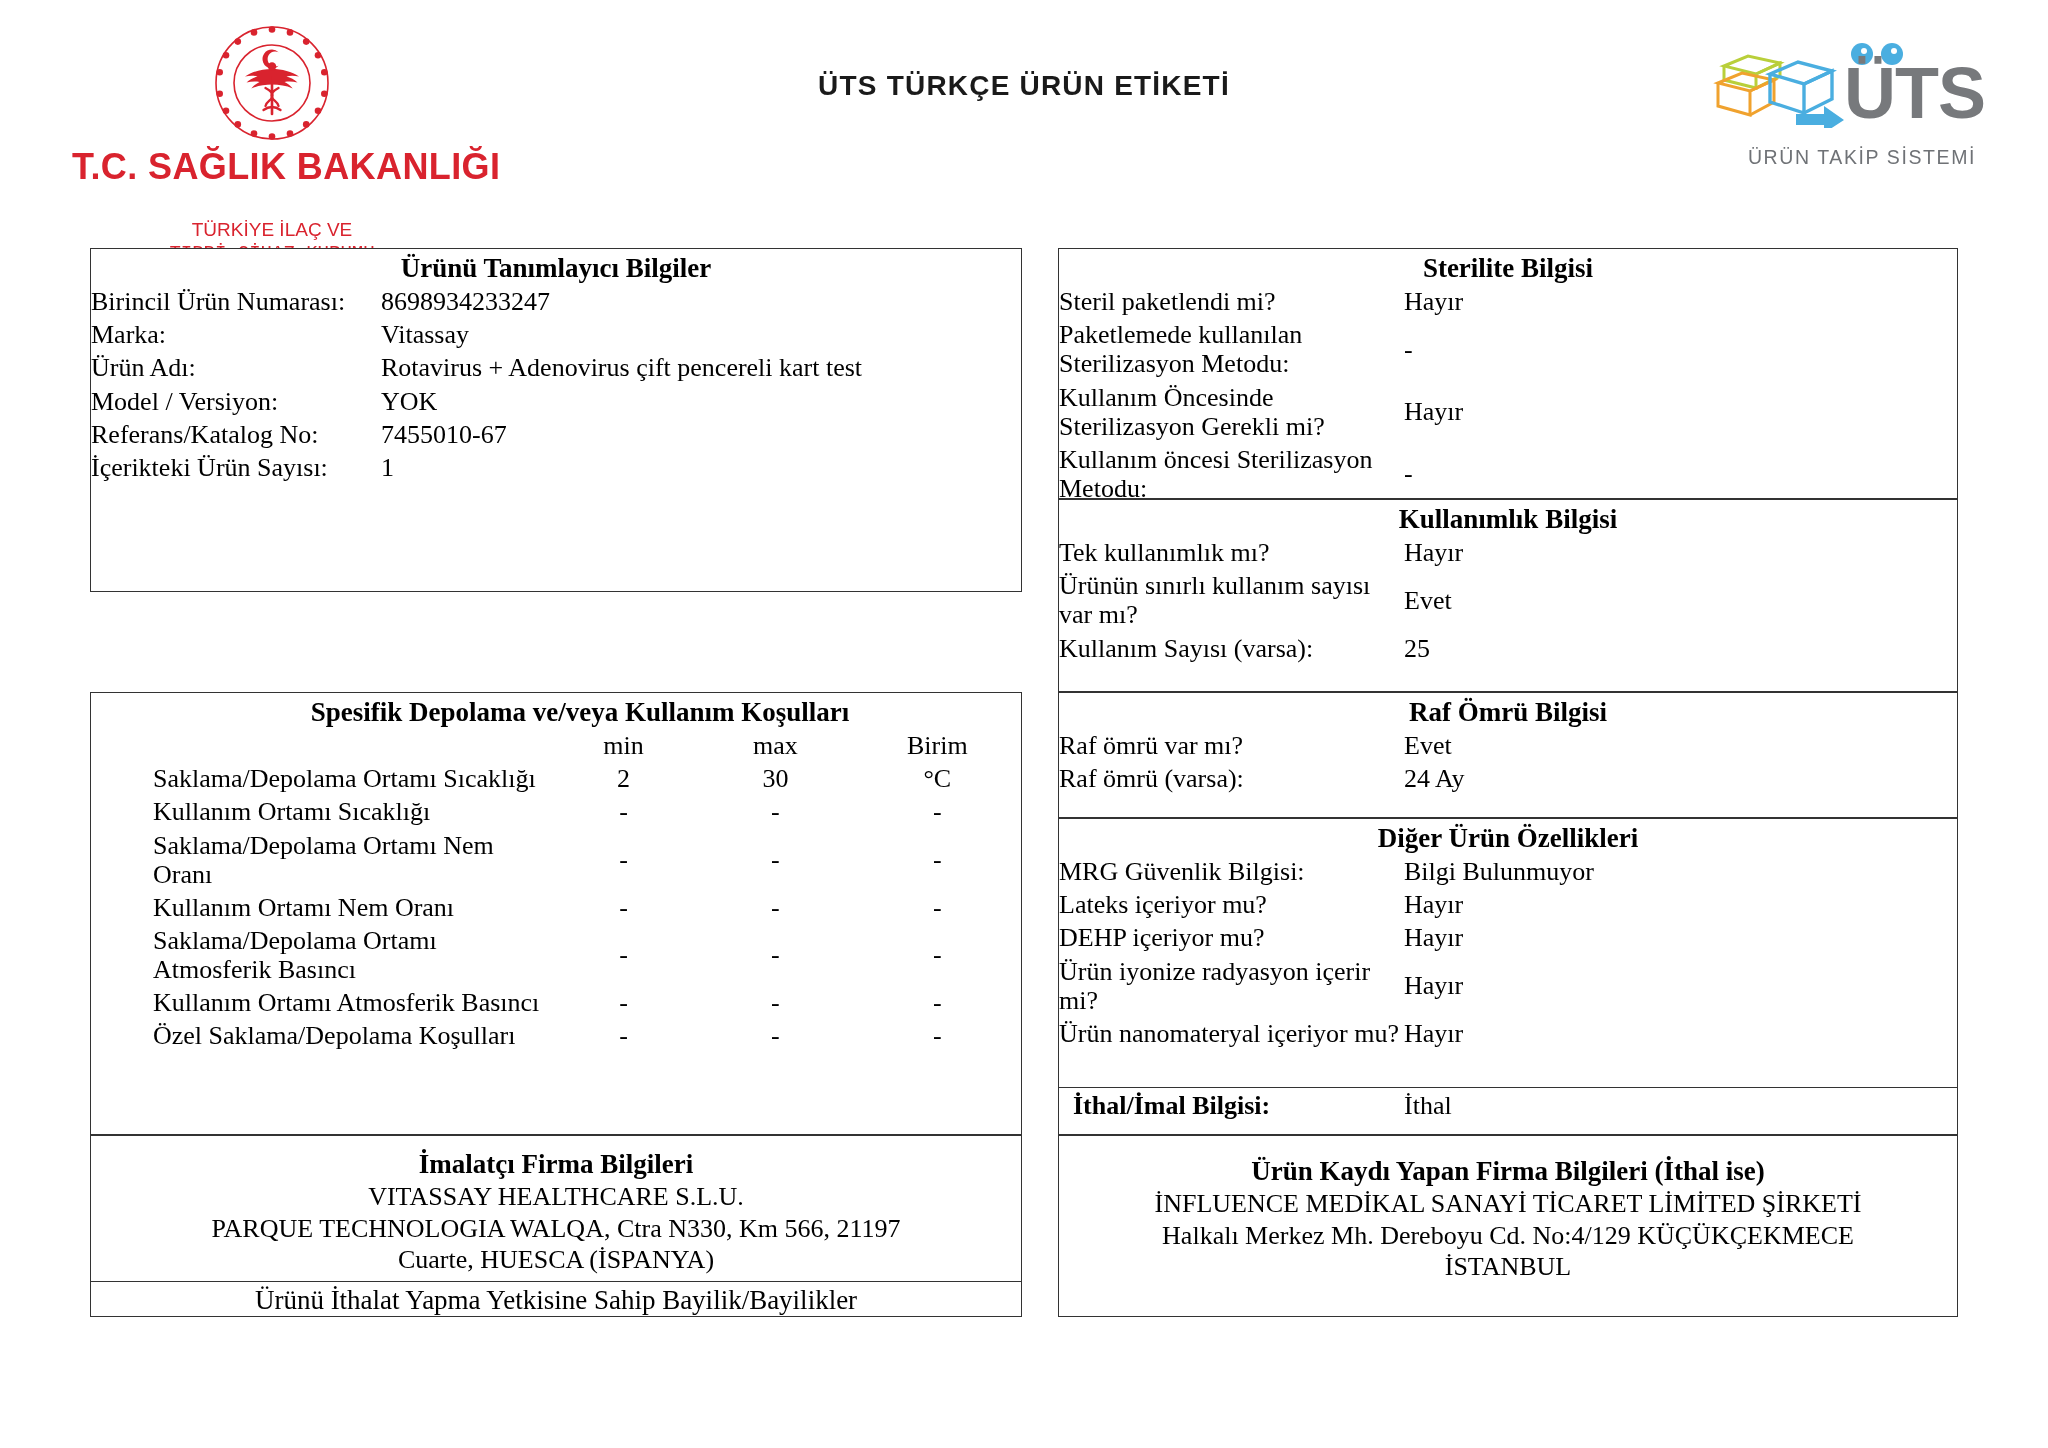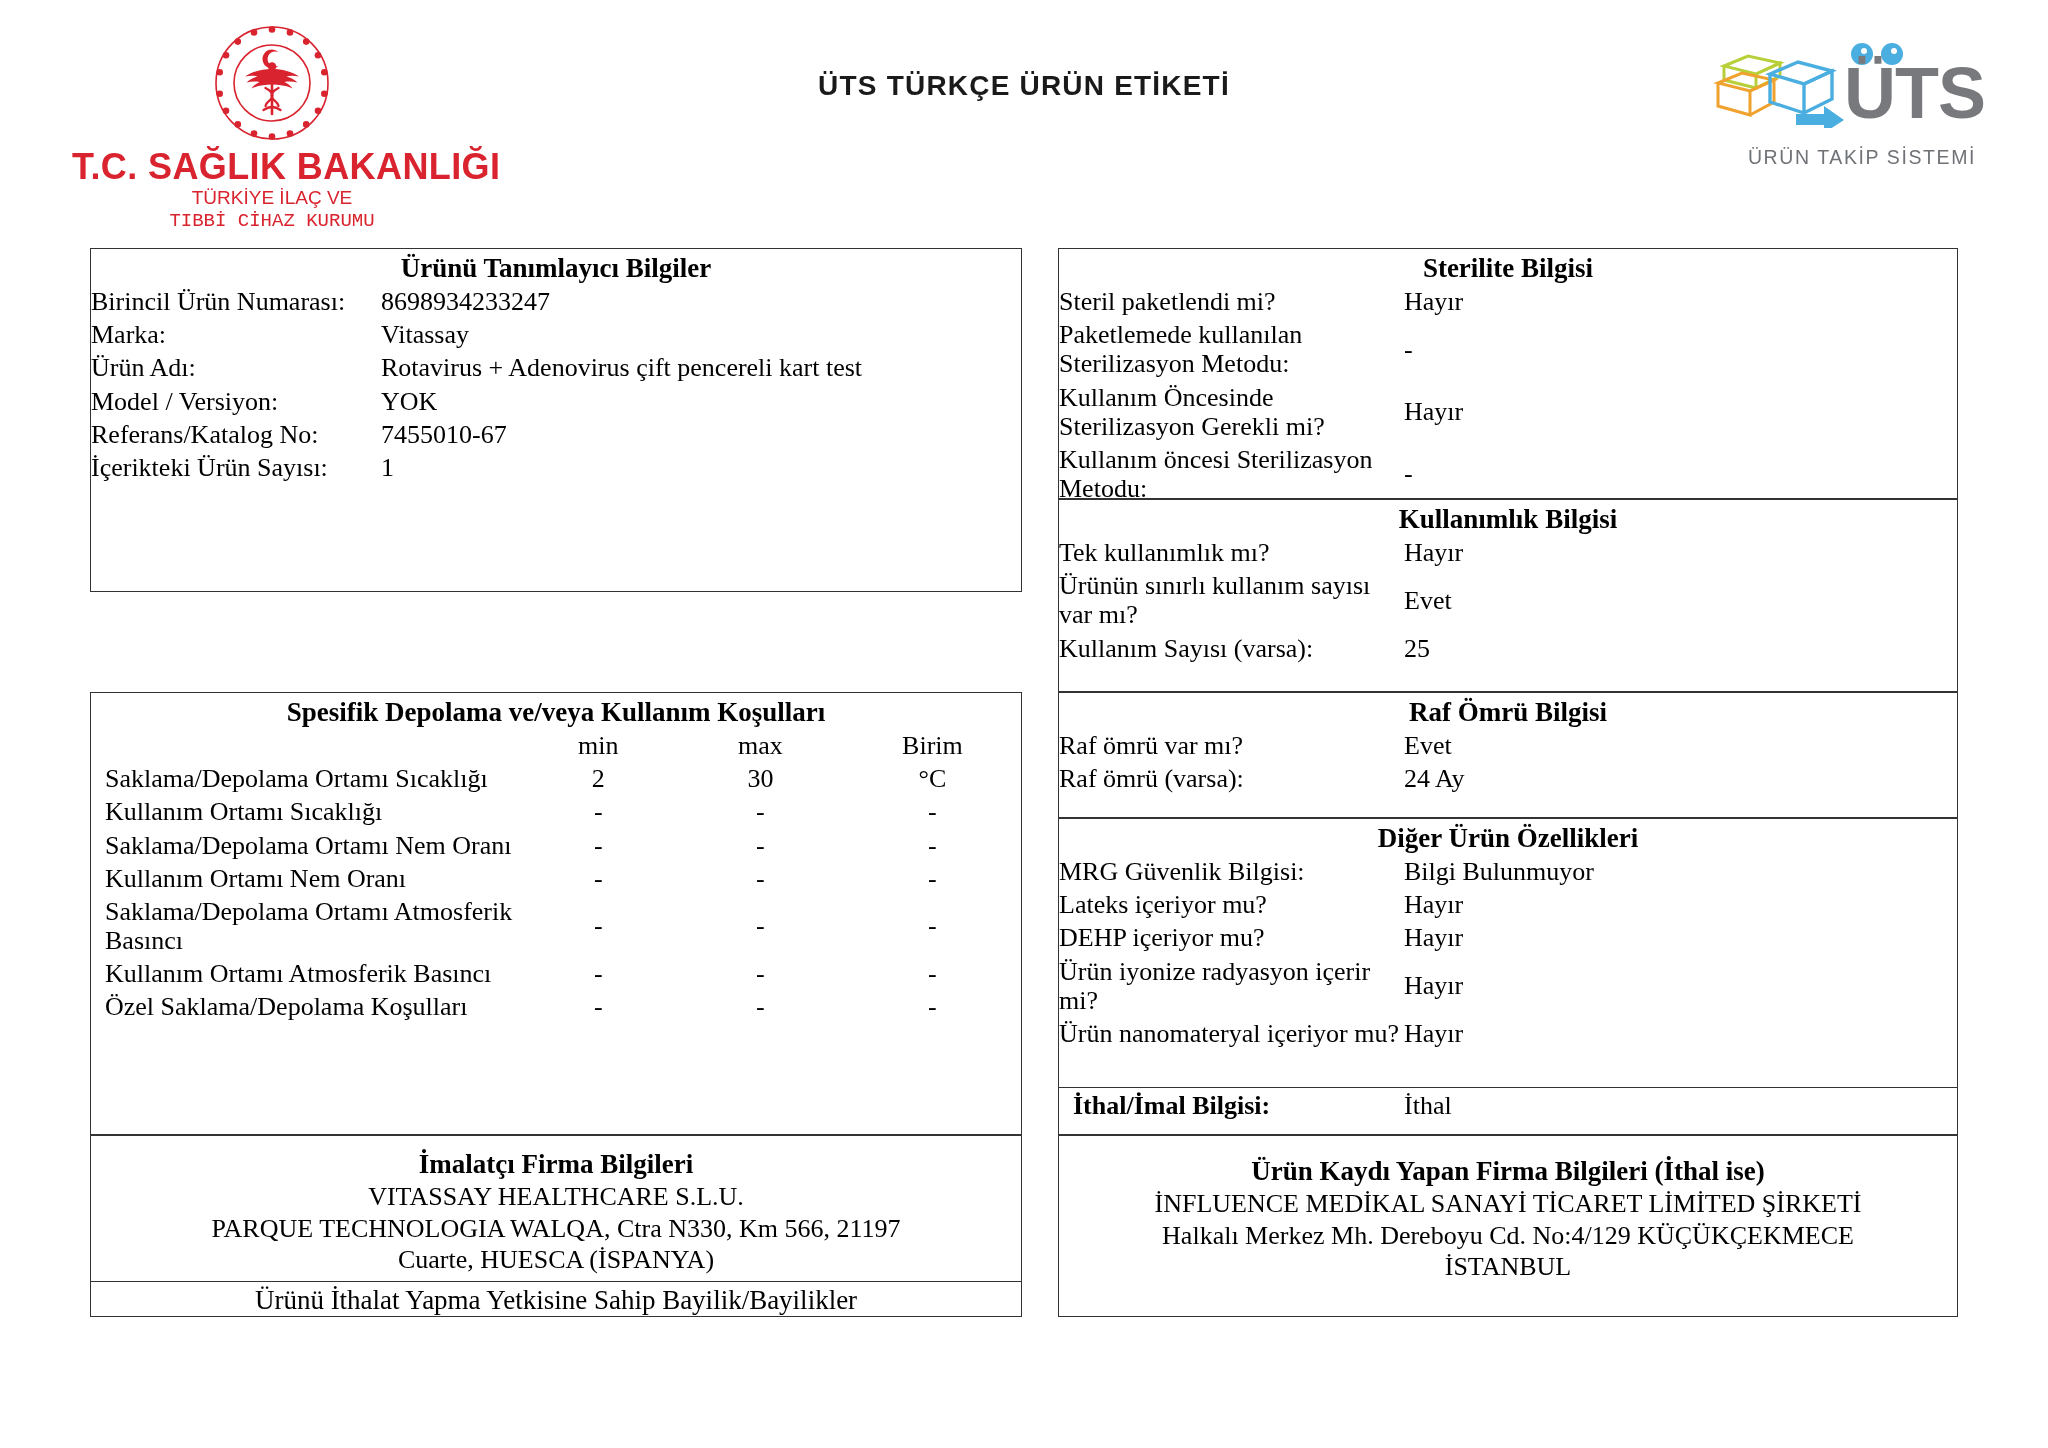--- a/index.html
+++ b/index.html
@@ -44,20 +44,21 @@
     color: #d9232e;
     line-height: 1.05;
     white-space: nowrap;
   }
   .moh-l2 {
     font-family: "Liberation Sans", "DejaVu Sans", sans-serif;
     font-size: 19px;
     color: #d9232e;
     line-height: 1.25;
     white-space: nowrap;
+    margin-top: 32px;
   }
   .moh-l3 {
     font-family: Liberation Mono, monospace;
     font-size: 19px;
     color: #d9232e;
     line-height: 1.25;
     white-space: nowrap;
   }
 
   .doc-title {
@@ -313,21 +314,21 @@
           <td class="val">7455010-67</td>
         </tr>
         <tr>
           <td class="lbl">İçerikteki Ürün Sayısı:</td>
           <td class="val">1</td>
         </tr>
       </tbody>
     </table>
   </div>
 
-  <div class="panel" id="panel-storage" style="left:90px; top:692px; width:932px; height:443px;">
+  <div class="panel" id="panel-storage" style="left:90px; top:692px; width:932px; height:443px;padding-left:48px;">
     <div class="section-title">Spesifik Depolama ve/veya Kullanım Koşulları</div>
     <table class="storage">
       <thead>
         <tr>
           <th class="c-name"></th>
           <th class="c-min">min</th>
           <th class="c-max">max</th>
           <th class="c-unit">Birim</th>
         </tr>
       </thead>

